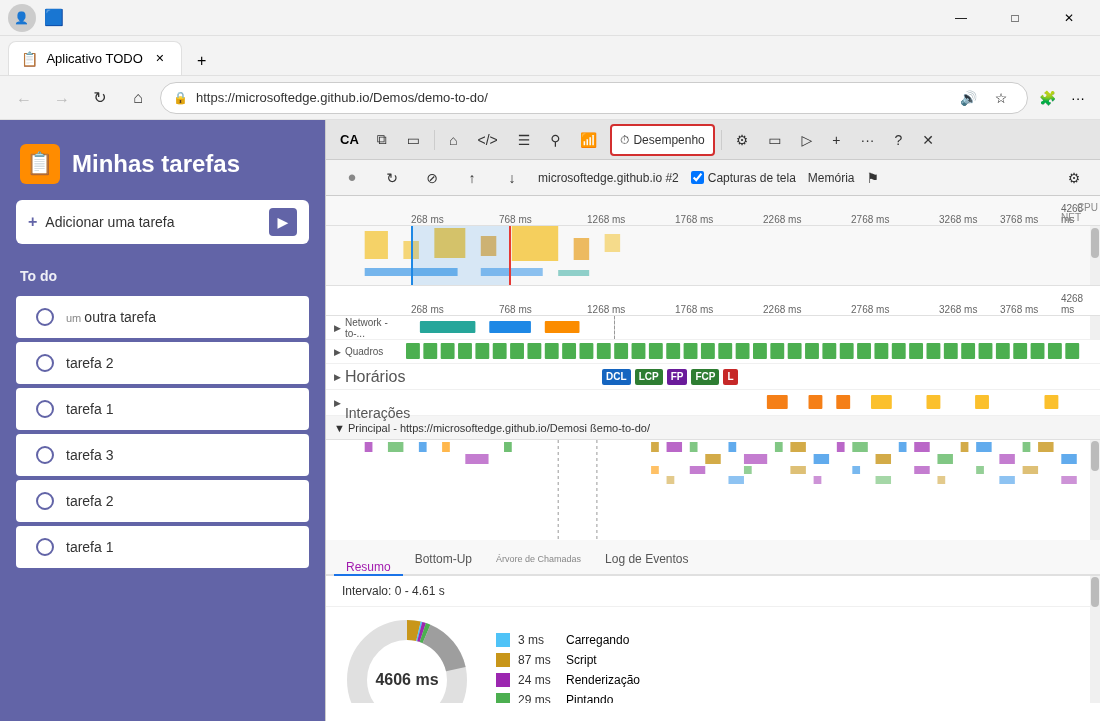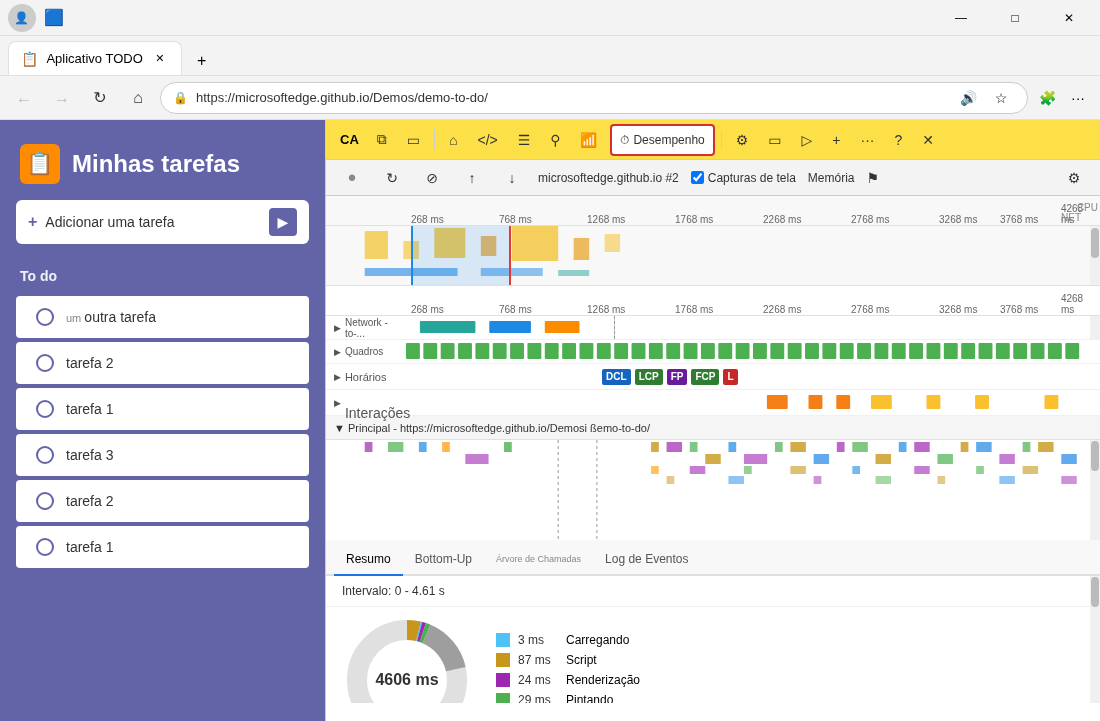--- a/index.html
+++ b/index.html
@@ -110,21 +110,21 @@
       justify-content: center; cursor: pointer; border-radius: 4px;
       font-size: 14px;
     }
     .browser-right-icons {
       display: flex; align-items: center; gap: 2px;
     }
 
     
     .devtools-toolbar {
       height: 40px;
-      background: #fde047;
+      background: #e5e5e5;
       display: flex;
       align-items: center;
       padding: 0 8px;
       gap: 4px;
       border-bottom: 1px solid #ccc;
       position: relative;
     }
     .devtools-icon-btn {
       height: 32px; padding: 0 8px;
       display: flex; align-items: center; justify-content: center;
@@ -333,22 +333,23 @@
       padding: 0 12px;
       font-size: 12px;
       display: flex;
       align-items: center;
       cursor: pointer;
       color: #555;
       border-bottom: 2px solid transparent;
       margin-bottom: -2px;
     }
     .bottom-tab.active {
-      color: #000000;
+      color: #a21caf;
       border-bottom: 2px solid #1a73e8;
+      align-items: flex-end;
     }
     .bottom-tab.small { font-size: 10px; color: #888; }
 
     
     .bottom-panel {
       height: 127px;
       display: flex;
       flex-direction: column;
       overflow: hidden;
       flex-shrink: 0;
@@ -649,21 +650,21 @@
             <rect x="90%" y="3" width="2%" height="16" fill="#4caf50" rx="1"></rect>
             <rect x="92.5%" y="3" width="2%" height="16" fill="#4caf50" rx="1"></rect>
             <rect x="95%" y="3" width="2%" height="16" fill="#4caf50" rx="1"></rect>
           </svg>
         </div>
       </div>
 
       <div class="timeline-row" style="height:26px;">
         <div class="timeline-row-label">
           <span style="font-size:9px;">▶</span>
-          <span style="font-size:11px;">Horários</span>
+          <span style="font-size:16px;">Horários</span>
         </div>
         <div class="timeline-row-content" style="display:flex;align-items:center;gap:2px;padding:0 4px;">
           <span class="timing-badge" style="background:#1565c0;margin-left:28%;">DCL</span>
           <span class="timing-badge" style="background:#2e7d32;">LCP</span>
           <span class="timing-badge" style="background:#6a1b9a;">FP</span>
           <span class="timing-badge" style="background:#2e7d32;">FCP</span>
           <span class="timing-badge" style="background:#c62828;">L</span>
         </div>
       </div>
 

